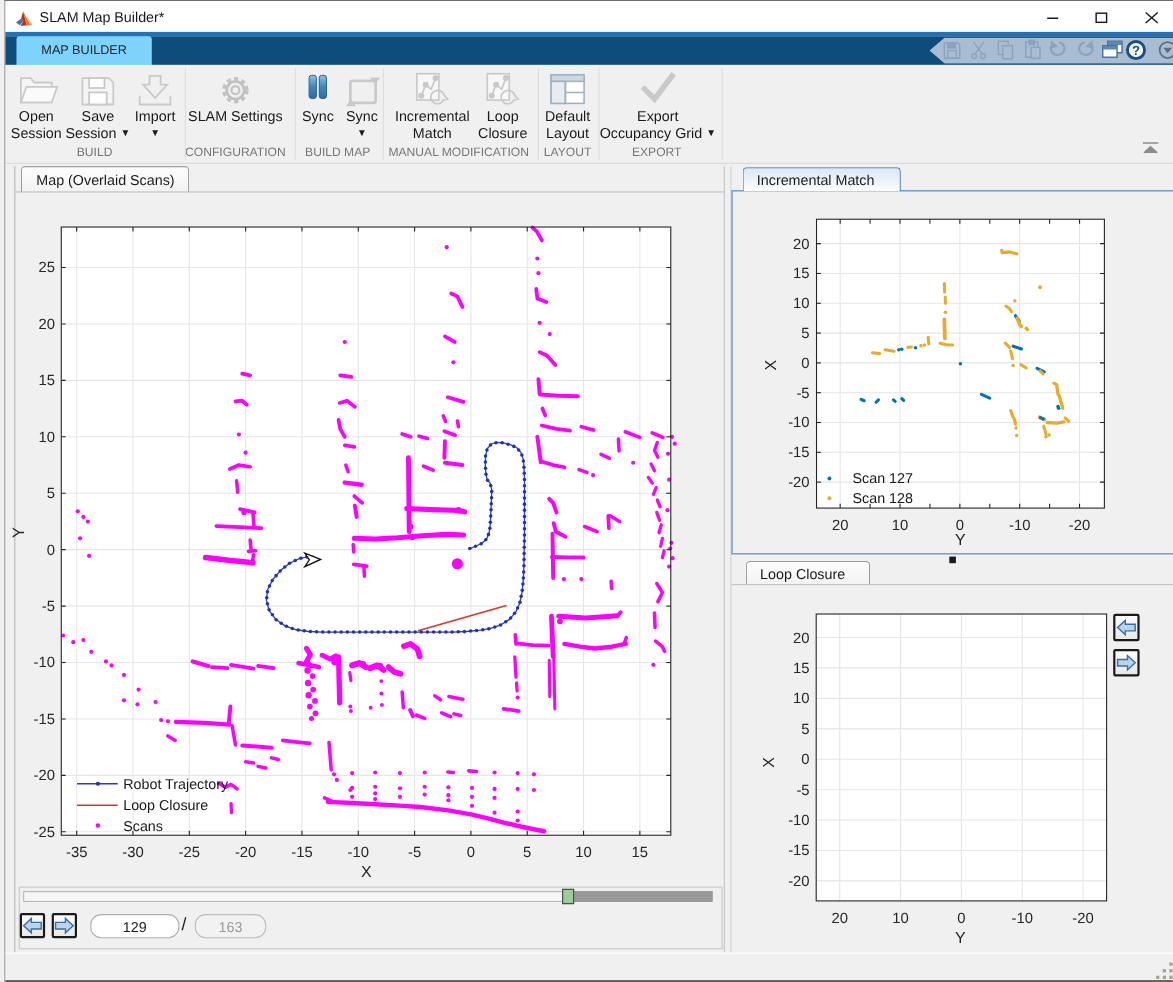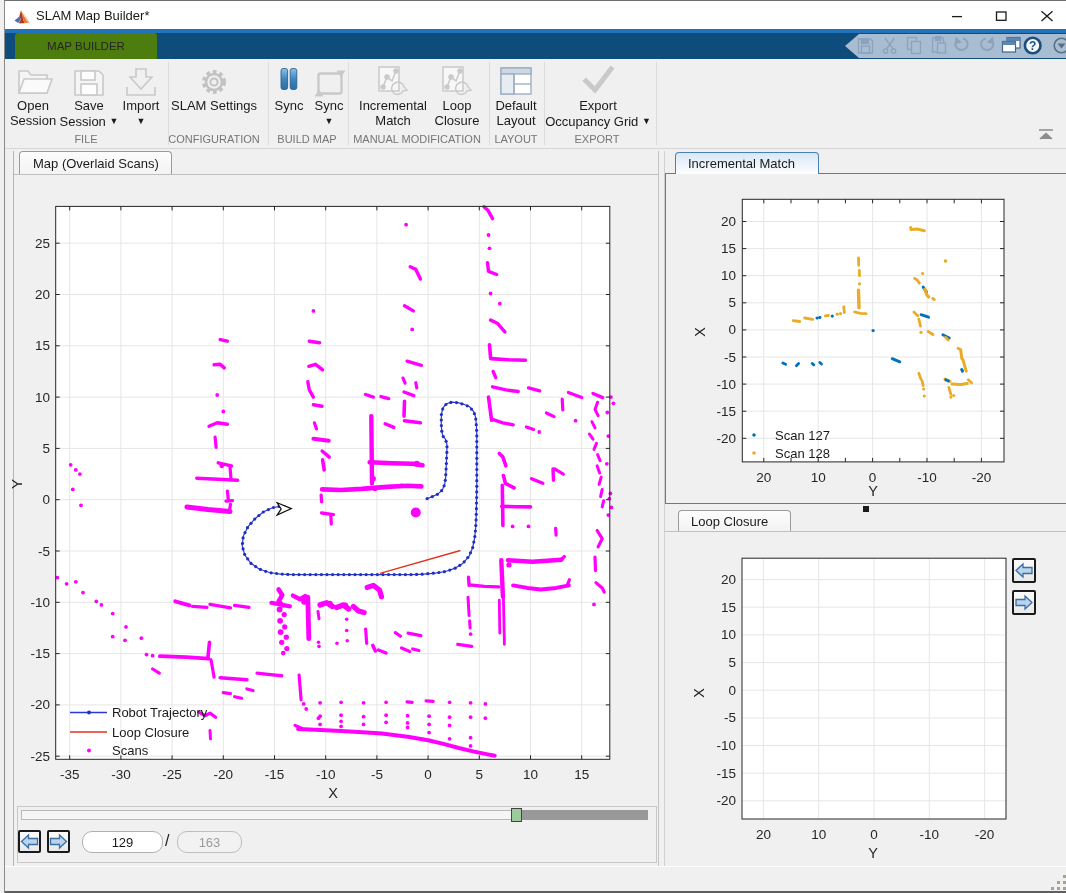--- a/index.html
+++ b/index.html
@@ -1,21 +1,21 @@
 <!DOCTYPE html>
 <html><head><meta charset="utf-8"><style>
 * { margin:0; padding:0; box-sizing:border-box; }
 body { width:1066px; height:893px; font-family:"Liberation Sans",sans-serif; background:#f0f0f0; overflow:hidden; }
 #win { position:absolute; left:4px; top:0; width:1066px; height:893px; border:1px solid #8a8a8a; border-top-color:#6e6e6e; }
 .abs { position:absolute; }
 .titlebar { left:0; top:0; width:100%; height:28px; background:#ffffff; }
 .title-text { left:31px; top:7px; font-size:13px; color:#1a1a1a; }
 .blueline { left:0; top:28px; width:100%; height:4px; background:#2272b9; }
 .ribbontabs { left:0; top:32px; width:100%; height:26px; background:#0e4c7c; }
-.mbtab { left:10px; top:32px; width:142px; height:26px; background:#4d7c0f; border-radius:3px 3px 0 0; color:#262626; font-size:11.5px; text-align:center; line-height:27px; }
+.mbtab { left:10px; top:32px; width:123px; height:26px; background:#7dd3fc; border-radius:3px 3px 0 0; color:#262626; font-size:11.5px; text-align:center; line-height:27px; }
 .qab { right:2px; top:33px; width:222px; height:24px; background:#a9bdd2; clip-path:polygon(14px 0, 100% 0, 100% 100%, 14px 100%, 0 50%); }
 .toolstrip { left:0; top:58px; width:100%; height:90px; background:#f0f0f0; border-bottom:1px solid #d5d5d5; }
 .tslabel { position:absolute; top:40px; text-align:center; font-size:13px; color:#1a1a1a; line-height:14.5px; }
 .tsgroup { position:absolute; top:74px; font-size:11px; color:#767676; text-align:center; }
 .tssep { position:absolute; top:3px; height:83px; width:1px; background:#dcdcdc; }
 .mainbg { left:0; top:148px; width:100%; height:717px; background:#f0f0f0; }
 .ltab { left:14px; top:150px; width:153px; height:24px; background:linear-gradient(#fdfdfd,#f2f2f2); border:1px solid #9a9a9a; border-bottom:none; border-radius:4px 4px 0 0; font-size:13px; color:#1a1a1a; padding:4px 0 0 13px; }
 .ltabline { left:9px; top:173px; width:645px; height:1px; background:#c0c0c0; }
 .lpr { left:653px; top:150px; width:1px; height:715px; background:#c4c4c4; }
 .sliderpanel { left:12px; top:805px; width:640px; height:57px; border:1px solid #c8c8c8; background:#f0f0f0; }
@@ -101,21 +101,21 @@
       <div class="tslabel" style="left:-32.0px;width:120px">Open<br>Session</div>
       <div class="tslabel" style="left:24.0px;width:120px">Save<br>Session <span style="font-size:9px;vertical-align:1.5px;">▼</span></div>
       <div class="tslabel" style="left:76.0px;width:120px">Import<br><span style="font-size:9px;vertical-align:1.5px;">▼</span></div>
       <div class="tslabel" style="left:149.0px;width:120px">SLAM Settings</div>
       <div class="tslabel" style="left:224.0px;width:120px">Sync</div>
       <div class="tslabel" style="left:264.0px;width:120px">Sync<br><span style="font-size:9px;vertical-align:1.5px;">▼</span></div>
       <div class="tslabel" style="left:328.0px;width:120px">Incremental<br>Match</div>
       <div class="tslabel" style="left:392.0px;width:120px">Loop<br>Closure</div>
       <div class="tslabel" style="left:471.0px;width:80px">Default<br>Layout</div>
       <div class="tslabel" style="left:518.0px;width:150px">Export<br>Occupancy Grid <span style="font-size:9px;vertical-align:1.5px;">▼</span></div>
-      <div class="tsgroup" style="left:11.0px;width:140px">FILE</div>
+      <div class="tsgroup" style="left:11.0px;width:140px">BUILD</div>
       <div class="tsgroup" style="left:134.0px;width:150px">CONFIGURATION</div>
       <div class="tsgroup" style="left:242.0px;width:120px">BUILD MAP</div>
       <div class="tsgroup" style="left:332.0px;width:160px">MANUAL MODIFICATION</div>
       <div class="tsgroup" style="left:461.0px;width:100px">LAYOUT</div>
       <div class="tsgroup" style="left:532.0px;width:120px">EXPORT</div>
       <div class="tssep" style="left:163.4px"></div>
       <div class="tssep" style="left:262.6px"></div>
       <div class="tssep" style="left:342.5px"></div>
       <div class="tssep" style="left:483.5px"></div>
       <div class="tssep" style="left:539.4px"></div>

